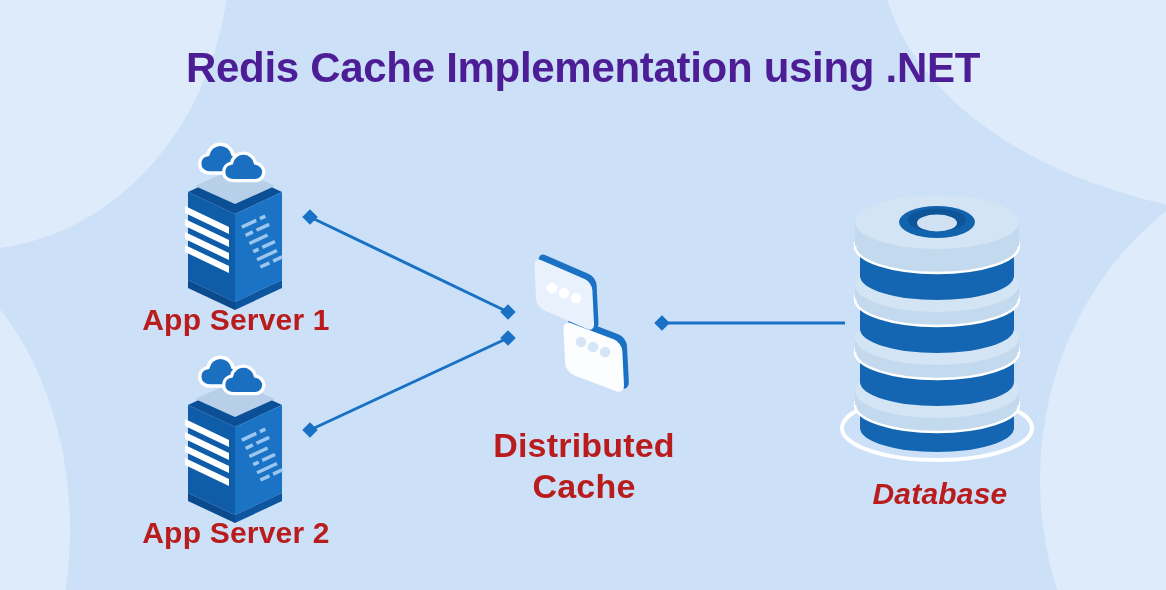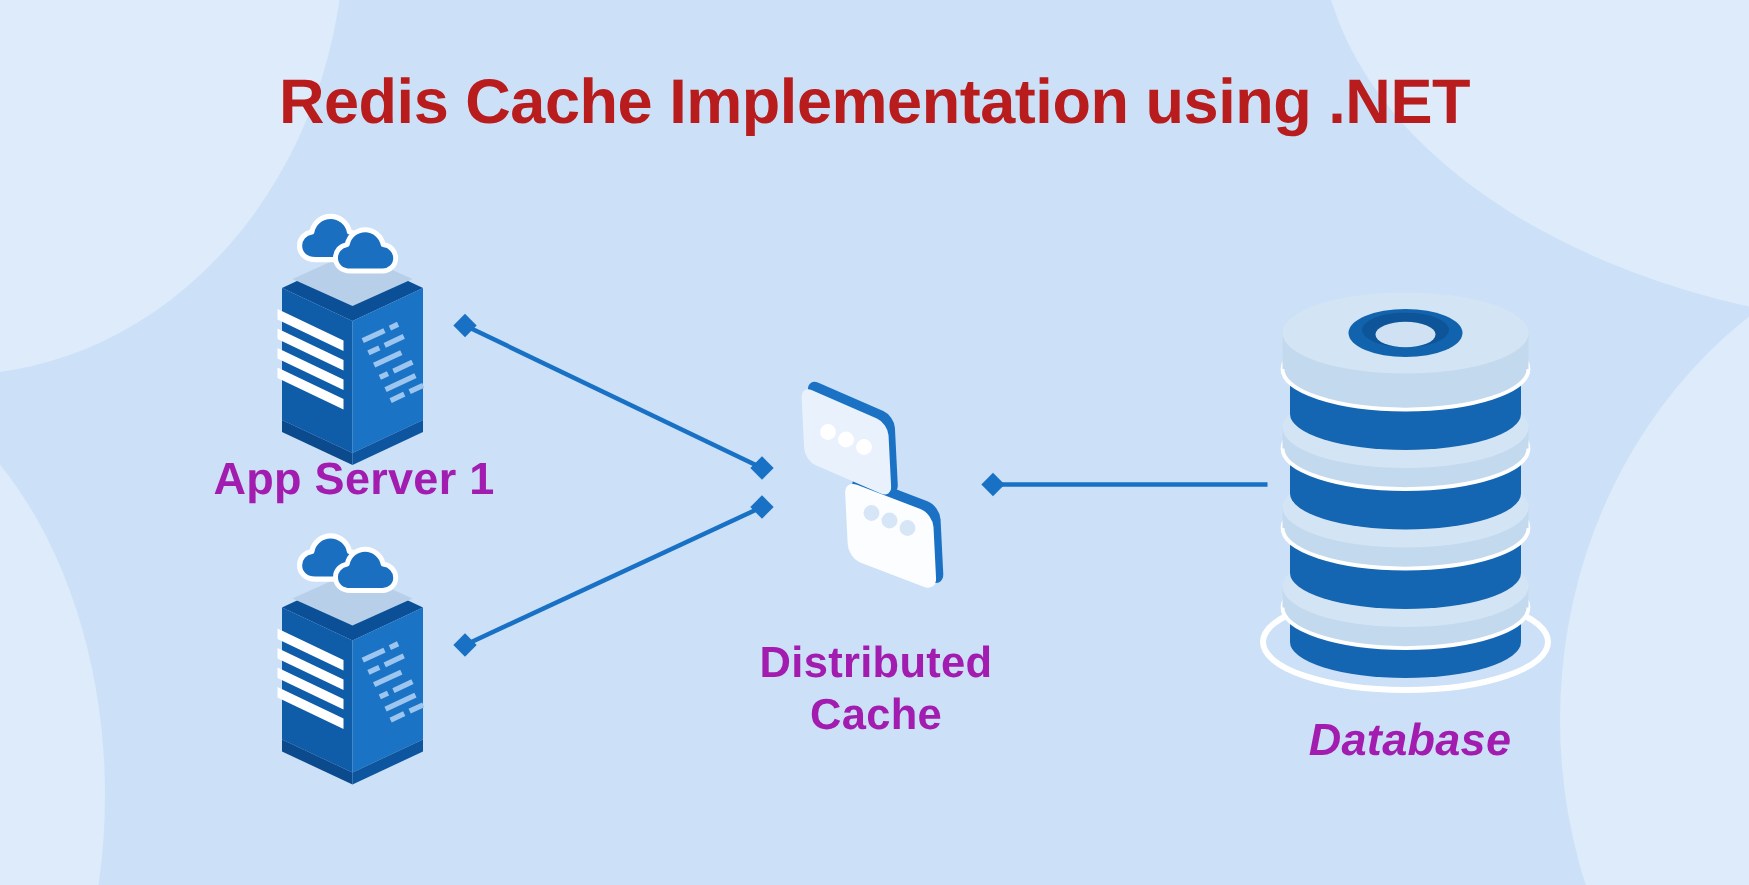--- a/index.html
+++ b/index.html
@@ -6,39 +6,39 @@
   .canvas{
     position:relative;
     width:1166px;height:590px;
     overflow:hidden;
     font-family:"Liberation Sans", sans-serif;
     background:#cce0f7;
   }
   .canvas svg{position:absolute;left:0;top:0;}
   .lbl{
     position:absolute;
-    color:#a21caf;
+    color:#b91c1c;
     font-weight:800;
     text-align:center;
     transform:translateX(-50%);
     white-space:nowrap;
     letter-spacing:.2px;
   }
   .title{
     position:absolute;
     left:0;right:0;top:44px;
     text-align:center;
-    color:#b91c1c;
+    color:#4c1d95;
     font-weight:800;
     font-size:42px;
     letter-spacing:-.3px;
   }
   .node-label{font-size:30px;}
   .cache-label{
-    font-size:29px;
+    font-size:34px;
     white-space:normal;
     width:250px;
     line-height:1.22;
   }
 </style>
 </head>
 <body>
 
 <div class="canvas">
 
@@ -180,17 +180,18 @@
         <ellipse cx="937" cy="220" rx="29" ry="11.5" fill="#0d5498"></ellipse>
         <ellipse cx="937" cy="223" rx="20" ry="8.5" fill="#cfe1f3"></ellipse>
       </g>
     </g>
   </svg>
 
   <div class="title">Redis Cache Implementation using .NET</div>
 
   <div class="lbl node-label" style="left:236px;top:303px;">App Server 1</div>
 
+  <div class="lbl node-label" style="left:236px;top:516px;">App Server 2</div>
 
   <div class="lbl cache-label" style="left:584px;top:425px;">Distributed Cache</div>
 
   <div class="lbl node-label" style="left:940px;top:477px;font-style:italic;">Database</div>
 </div>
 
 </body></html>

